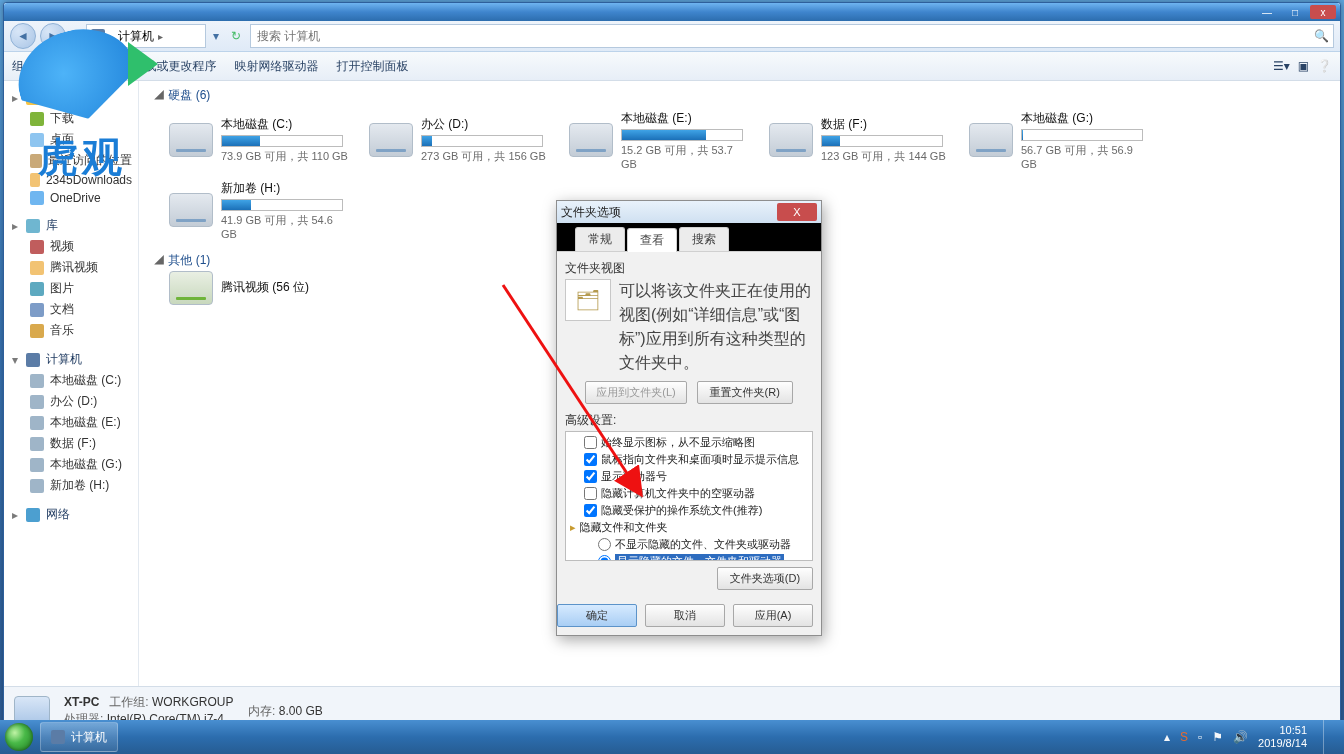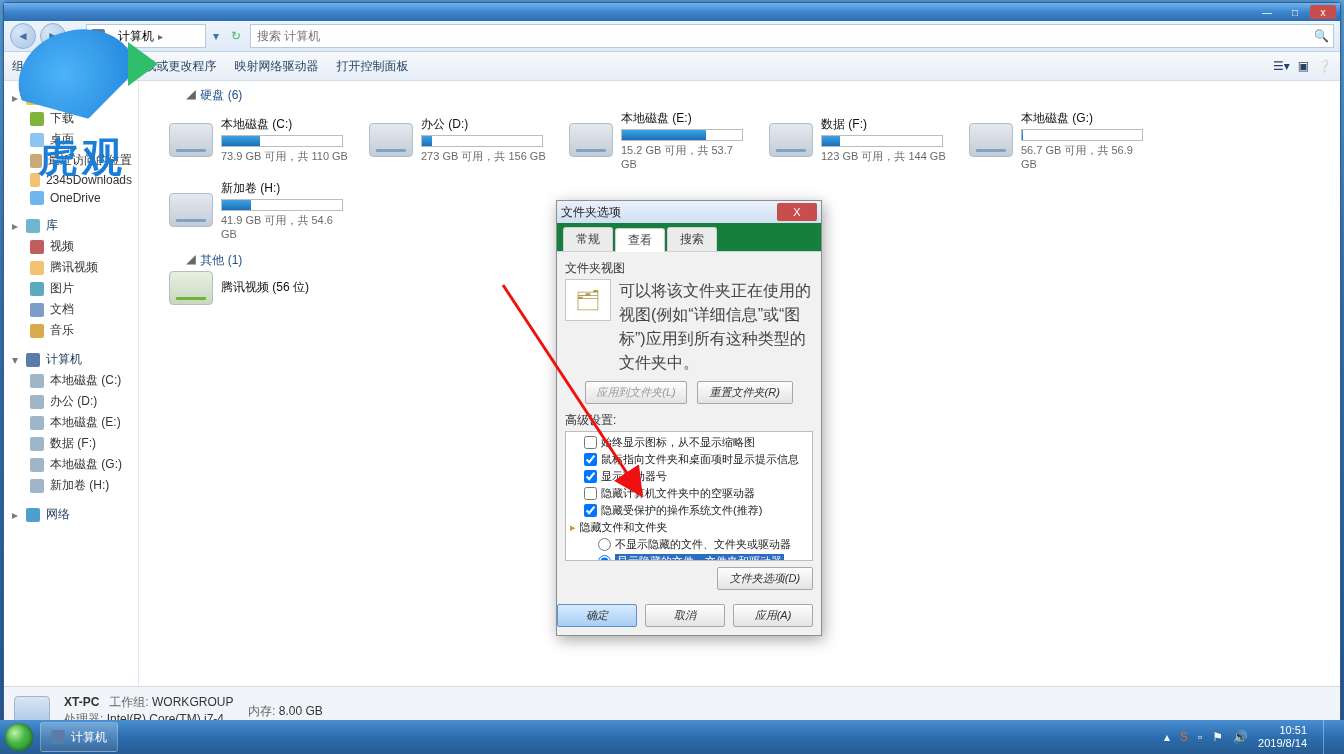--- a/index.html
+++ b/index.html
@@ -35,21 +35,21 @@
   .ico-cloud{background:#6fb6f0;}
   .ico-lib{background:#6fb6d0;}
   .ico-vid{background:#c05d5d;}
   .ico-img{background:#5da9c0;}
   .ico-doc{background:#7d9cc7;}
   .ico-mus{background:#d9a94d;}
   .ico-pc{background:#5b7ca6;}
   .ico-drv{background:#9fb5c8;}
   .ico-net{background:#4c9fd0;}
   .main { flex: 1; overflow: auto; padding: 4px 10px; }
-  .group-header { color:#1e4e8c; padding:2px 0; margin-left:36px;}
+  .group-header { color:#1e4e8c; padding:2px 0; margin-left:4px;}
   .drives { display: flex; flex-wrap: wrap; gap: 10px 20px; margin: 4px 0 10px 20px;}
   .drive { width: 180px; display: flex; gap: 8px; align-items:center;}
   .drv-ico { width: 42px; height: 32px; background: linear-gradient(#e4e9ef,#c3ccd6); border:1px solid #b1bdc9; border-radius:4px; position:relative;}
   .drv-ico:before{content:""; position:absolute; left:6px; right:6px; bottom:4px; height:3px; background:#7fa2c5; border-radius:1px;}
   .drv-info { flex:1; }
   .drv-name { color:#111; margin-bottom:2px;}
   .drv-bar { width:120px; height:10px; border:1px solid #bcbcbc; background:#fff; position:relative; margin-bottom:2px;}
   .drv-bar .fill{position:absolute; left:0; top:0; bottom:0; background:linear-gradient(#3fa3e6,#1b70b8);}
   .drv-text{ color:#6a6a6a; font-size:11px;}
   .other-item{display:flex; align-items:center; gap:8px; margin-left:20px;}
@@ -64,29 +64,29 @@
   .logo { position:absolute; left:18px; top:30px; width:140px; height:140px; pointer-events:none;}
   .logo .swoosh{position:absolute; left:0; top:0; width:120px; height:100px; border-radius:50%; background:radial-gradient(circle at 40% 40%, #4db3f8, #1a7dd6); transform:rotate(-15deg); clip-path: polygon(0 0,100% 0,100% 55%,50% 90%,0 55%);} 
   .logo .tri{position:absolute; right:0; top:12px; width:0;height:0;border-left:30px solid #2fbf6c;border-top:22px solid transparent;border-bottom:22px solid transparent;}
   .logo .txt{position:absolute; left:20px; top:100px; font-size:40px; font-weight:700; color:#1a7dd6; letter-spacing:4px;}
 
   
   .dialog { position:absolute; left:556px; top:200px; width:264px; background:#f1f1f1; border:1px solid #8e8e8e; box-shadow:2px 4px 14px rgba(0,0,0,.35); }
   .dlg-title { height:22px; background:linear-gradient(#e9f2fb,#cfe0f1); display:flex; align-items:center; padding:0 4px;}
   .dlg-title span{flex:1; color:#222;}
   .dlg-close{ width:40px; height:18px; background:#c84d4d; color:#fff; text-align:center; line-height:18px; border-radius:2px; font-size:11px;}
-  .dlg-tabs { display:flex; background:#15803d; padding:4px 6px 0 6px; gap:2px; border-bottom:1px solid #d0d0d0;}
+  .dlg-tabs { display:flex; background:#000000; padding:4px 6px 0 18px; gap:2px; border-bottom:1px solid #d0d0d0;}
   .dlg-tab { padding:3px 12px; border:1px solid #d0d0d0; border-bottom:none; background:#ececec; border-radius:3px 3px 0 0; color:#444;}
   .dlg-tab.active{ background:#fff; font-weight:400; position:relative; top:1px;}
   .dlg-body{ padding:8px 8px 6px 8px; background:#f1f1f1;}
   .fv-row{ display:flex; gap:8px; margin-bottom:6px;}
   .fv-ico{ width:44px; height:40px; border:1px solid #c8c8c8; background:#fff; display:flex; align-items:center; justify-content:center; color:#b59a4e; font-size:20px;}
   .fv-text{ flex:1; color:#444; font-size:16px; line-height:1.5;}
   .fv-btns{ display:flex; gap:10px; justify-content:center; margin-bottom:8px;}
-  .btn { padding:3px 10px; border:1px solid #a8a8a8; background:linear-gradient(#fefefe,#e3e3e3); color:#333; border-radius:2px; font-size:11px; min-width:74px; text-align:center;font-style:italic;}
+  .btn { padding:3px 10px; border:1px solid #a8a8a8; background:linear-gradient(#fefefe,#e3e3e3); color:#333; border-radius:2px; font-size:11px; min-width:74px; text-align:center;}
   .btn.disabled{color:#999;}
   .section-label{color:#333; margin-bottom:2px;}
   .adv-list{ height:124px; border:1px solid #bdbdbd; background:#fff; overflow-y:auto; padding:2px 4px; font-size:11px;}
   .adv-list .row{ display:flex; align-items:center; gap:4px; padding:1px 0; color:#222; white-space:nowrap;}
   .adv-list .row.ind1{padding-left:14px;}
   .adv-list .row.ind2{padding-left:28px;}
   .adv-list input[type=checkbox],.adv-list input[type=radio]{margin:0;}
   .adv-list .sel{ background:#2d6cbf; color:#fff; padding:0 2px;}
   .adv-list .tree-ico{color:#c79a2e;}
   .restore-row{ display:flex; justify-content:flex-end; margin-top:6px;}

